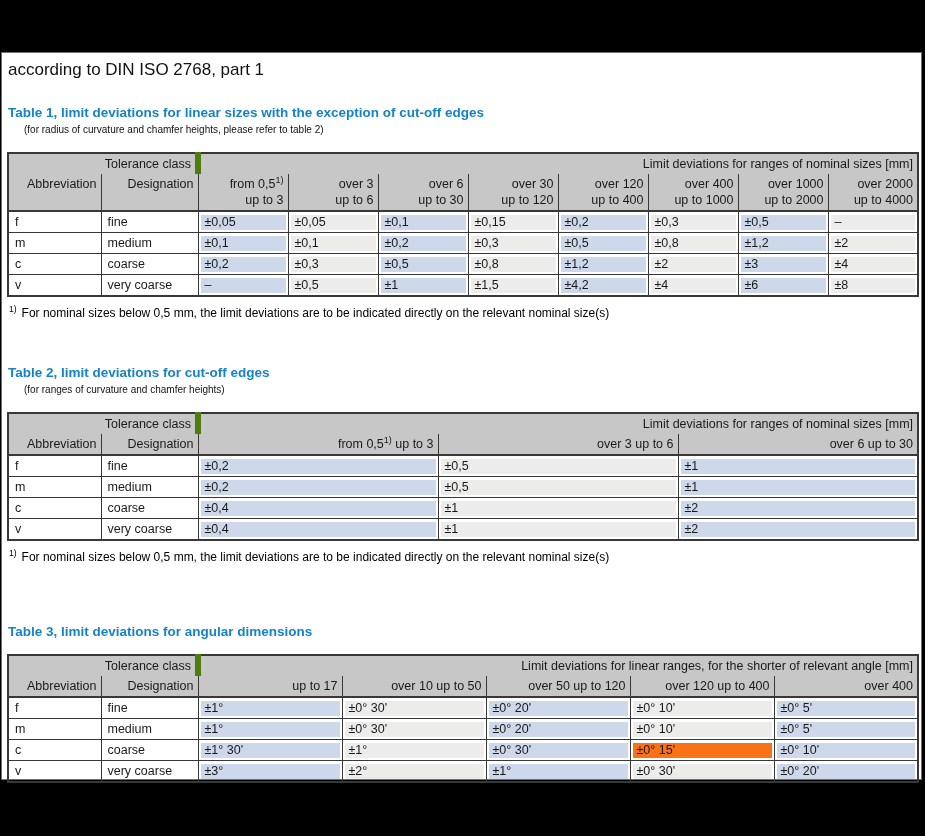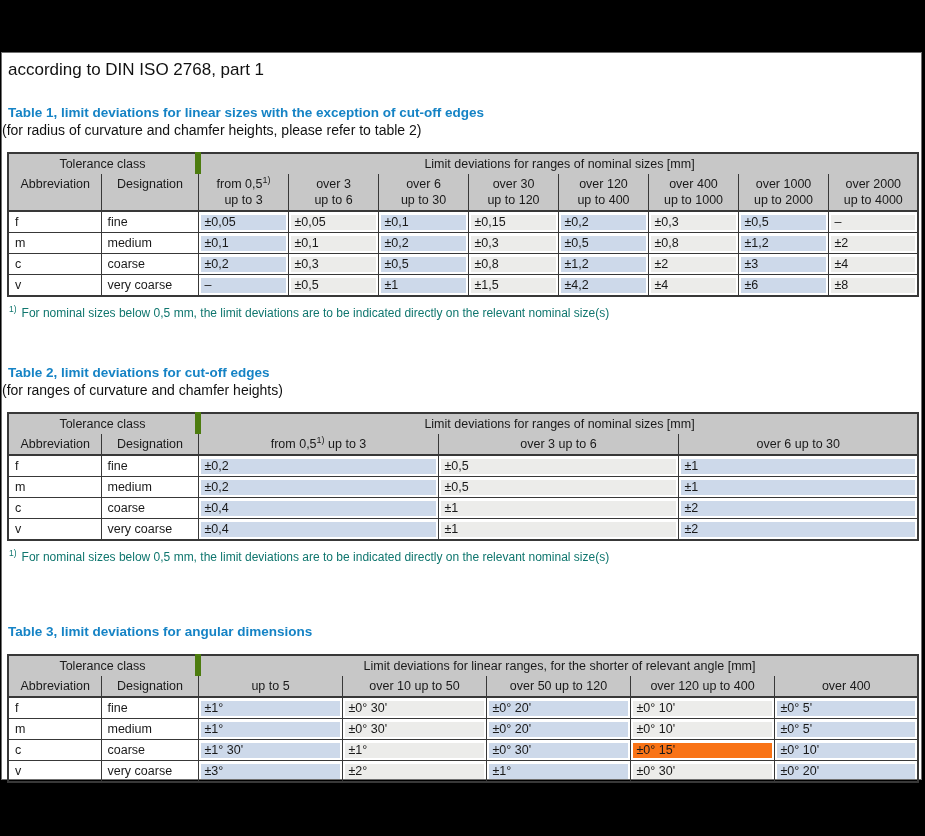--- a/index.html
+++ b/index.html
@@ -25,37 +25,37 @@
     color: #111111;
   }
   .section-heading {
     margin: 25px 0 0 6px;
     font-size: 13.5px;
     font-weight: bold;
     color: #1583c5;
     line-height: 16px;
   }
   .section-subtitle {
-    margin: 1px 0 0 0;
-    font-size: 14px;
+    margin: 1px 0 0 22px;
+    font-size: 10px;
     line-height: 16px;
     color: #111111;
   }
   table.tbl {
     border-collapse: collapse;
     table-layout: fixed;
     width: 910px;
     margin: 14px 0 0 5px;
     border: 2px solid #383838;
     font-size: 12.5px;
   }
   .tbl th {
     background: #c7c7c7;
     font-weight: normal;
-    text-align: center;
+    text-align: right;
     padding: 2px 4px 2px 5px;
     vertical-align: top;
     line-height: 16px;
     margin-top: 14px;
   }
   .tbl tr.group-row th { height: 16px; }
   .tbl tr.cols-row th { border-left: 1px solid #383838; }
   .tbl tr.cols-row th:first-child { border-left: none; }
   .tbl th.right-group { border-left: 6px solid #4d7c0f; }
   .tbl tr.cols-row.tall th { height: 32px; }
@@ -73,21 +73,21 @@
     padding-left: 4px;
     white-space: nowrap;
     overflow: hidden;
   }
   .tbl tbody td.plain .cellfill { padding-left: 4px; background: #ffffff; }
   sup { font-size: 9px; line-height: 0; }
   .footnote {
     margin: 9px 0 0 7px;
     font-size: 12px;
     line-height: 15px;
-    color: #0f766e;
+    color: #000000;
   }
   .footnote sup { font-size: 8.5px; margin-right: 5px; }
   .sec-t2 .section-heading { margin-top: 44px; }
   .sec-t3 .section-heading { margin-top: 59px; }
 </style>
 </head>
 <body>
 
 <div class="page">
   <div class="doc-title">according to DIN ISO 2768, part 1</div>
@@ -369,21 +369,21 @@
             <col style="width: 144px;">
           </colgroup>
           <thead>
             <tr class="group-row">
               <th colspan="2">Tolerance class</th>
               <th class="right-group" colspan="5">Limit deviations for linear ranges, for the shorter of relevant angle [mm]</th>
             </tr>
             <tr class="cols-row">
               <th>Abbreviation</th>
               <th>Designation</th>
-              <th>up to 5</th>
+              <th>up to 17</th>
               <th>over 10 up to 50</th>
               <th>over 50 up to 120</th>
               <th>over 120 up to 400</th>
               <th>over 400</th>
             </tr>
           </thead>
           <tbody>
             <tr>
               <td class="plain">
                 <div class="cellfill">f</div>

